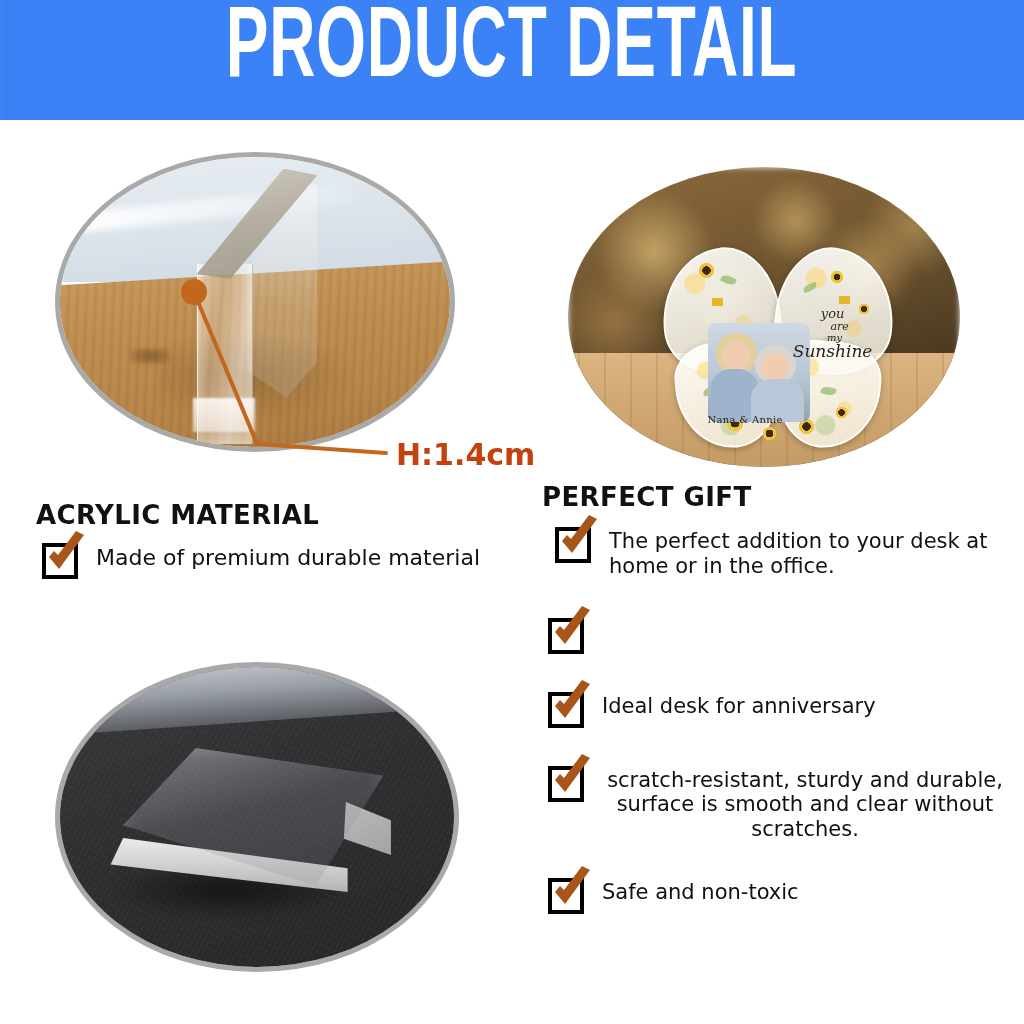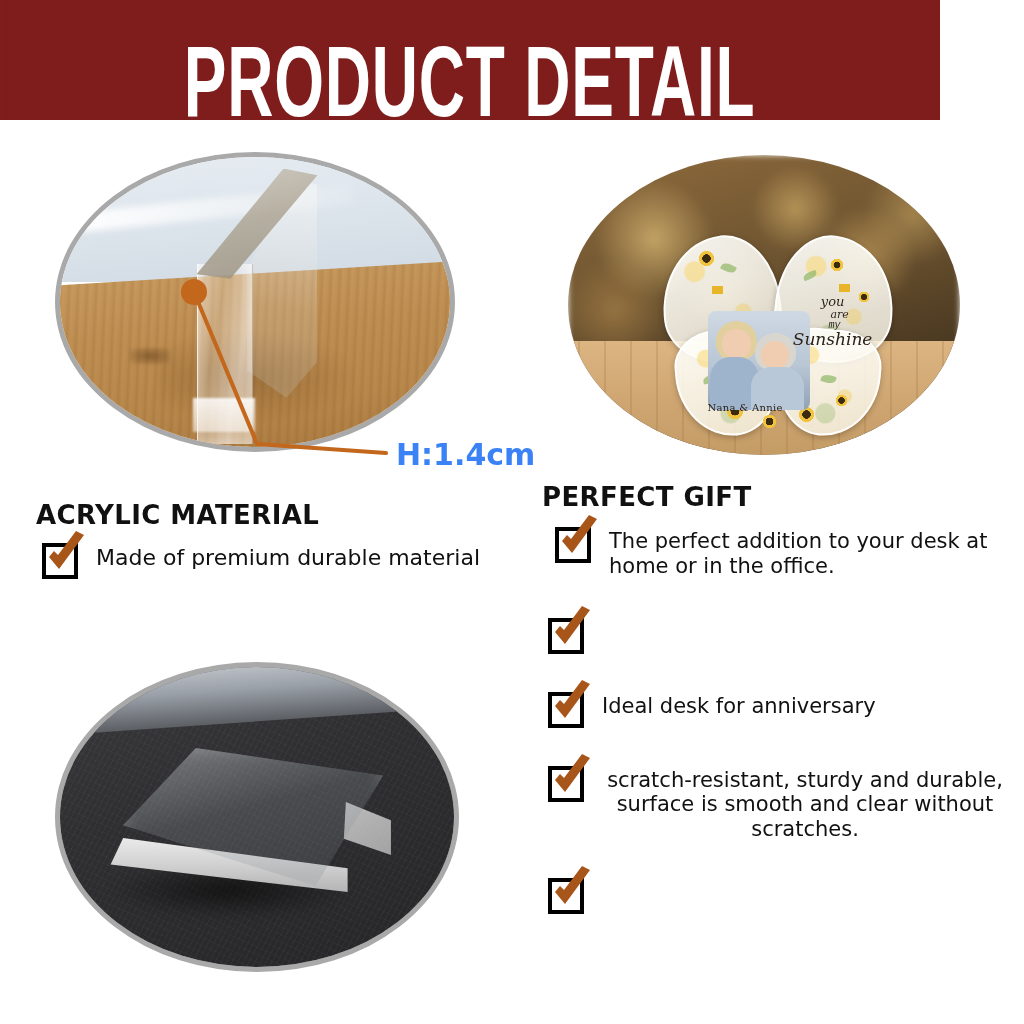--- a/index.html
+++ b/index.html
@@ -14,25 +14,25 @@
     position: relative;
     overflow: hidden;
     font-family: "Liberation Sans", sans-serif;
     -webkit-font-smoothing: antialiased;
   }
 
   
   #header-banner {
     position: absolute;
     left: 0; top: 0;
-    width: 940px;
+    width: 1024px;
     height: 120px;
-    background: #7f1d1d;
+    background: #3b82f6;
     display: flex;
-    align-items: flex-end;
+    align-items: flex-start;
     justify-content: center;
     overflow: hidden;
   }
   #header-banner .seam {
     position: absolute;
     left: 6px; top: 0;
     width: 1px; height: 120px;
     background: rgba(0,0,0,0.05);
   }
   #header-title {
@@ -128,30 +128,30 @@
     position: absolute;
     left: 181px; top: 279px;
     width: 26px; height: 26px;
     border-radius: 50%;
     background: #c2671c;
   }
   #callout-line { position: absolute; left: 0; top: 0; width: 1024px; height: 1024px; pointer-events: none; }
   #dimension-label {
     position: absolute;
     left: 396px; top: 437px;
-    color: #3b82f6;
+    color: #c2410c;
     font-weight: bold;
     font-size: 30px;
     letter-spacing: 0px;
     white-space: nowrap;
     font-family: "DejaVu Sans", sans-serif;
   }
 
   
-  #photo-butterfly { left: 568px; top: 155px; width: 392px; height: 300px; }
+  #photo-butterfly { left: 568px; top: 167px; width: 392px; height: 300px; }
   .bokeh-bg { position: absolute; inset: 0;
     background:
       radial-gradient(circle at 22% 28%, rgba(255,220,140,0.55) 0%, rgba(255,220,140,0) 16%),
       radial-gradient(circle at 58% 18%, rgba(255,215,130,0.45) 0%, rgba(255,215,130,0) 13%),
       radial-gradient(circle at 76% 34%, rgba(255,205,120,0.45) 0%, rgba(255,205,120,0) 14%),
       radial-gradient(circle at 40% 45%, rgba(255,230,160,0.35) 0%, rgba(255,230,160,0) 15%),
       radial-gradient(circle at 88% 20%, rgba(240,200,120,0.40) 0%, rgba(240,200,120,0) 12%),
       radial-gradient(circle at 12% 52%, rgba(210,160,90,0.40) 0%, rgba(210,160,90,0) 14%),
       linear-gradient(165deg, #8e6a3c 0%, #6d5430 40%, #4c3a22 70%, #3a2d1c 100%);
     filter: blur(3px);
@@ -206,21 +206,21 @@
     width: 46%;
     color: #2b2118;
     font-family: "DejaVu Serif", serif;
     font-style: italic;
     text-align: center;
     line-height: 1.05;
     text-shadow: 0 0 1px rgba(255,255,255,0.6);
   }
   .plaque-script .l1 { font-size: 13px; display:block; }
   .plaque-script .l2 { font-size: 11px; display:block; margin-left: 14px; }
-  .plaque-script .l3 { font-size: 10px; display:block; margin-left: 4px; font-family: Liberation Mono, monospace; }
+  .plaque-script .l3 { font-size: 10px; display:block; margin-left: 4px; }
   .plaque-script .l4 { font-size: 17px; display:block; margin-top: 0; }
   .plaque-names {
     position: absolute; left: 20%; top: 84%;
     font-family: "DejaVu Serif", serif;
     font-size: 10px;
     color: #2b2118;
     letter-spacing: 0.3px;
   }
 
   
@@ -455,15 +455,16 @@
     </span>
     <span class="feature-text">scratch-resistant, sturdy and durable, surface is smooth and clear without scratches.</span>
   </div>
 
   <div class="feature-item">
     <span class="checkbox">
       <svg class="tick" viewBox="0 0 46 46">
         <path d="M6 24 L16 36 L41 2 L33 -2 L15 22 L11 18 Z" fill="#a8551a"></path>
       </svg>
     </span>
+    <span class="feature-text">Safe and non-toxic</span>
   </div>
 
 </div>
 
 </body></html>

